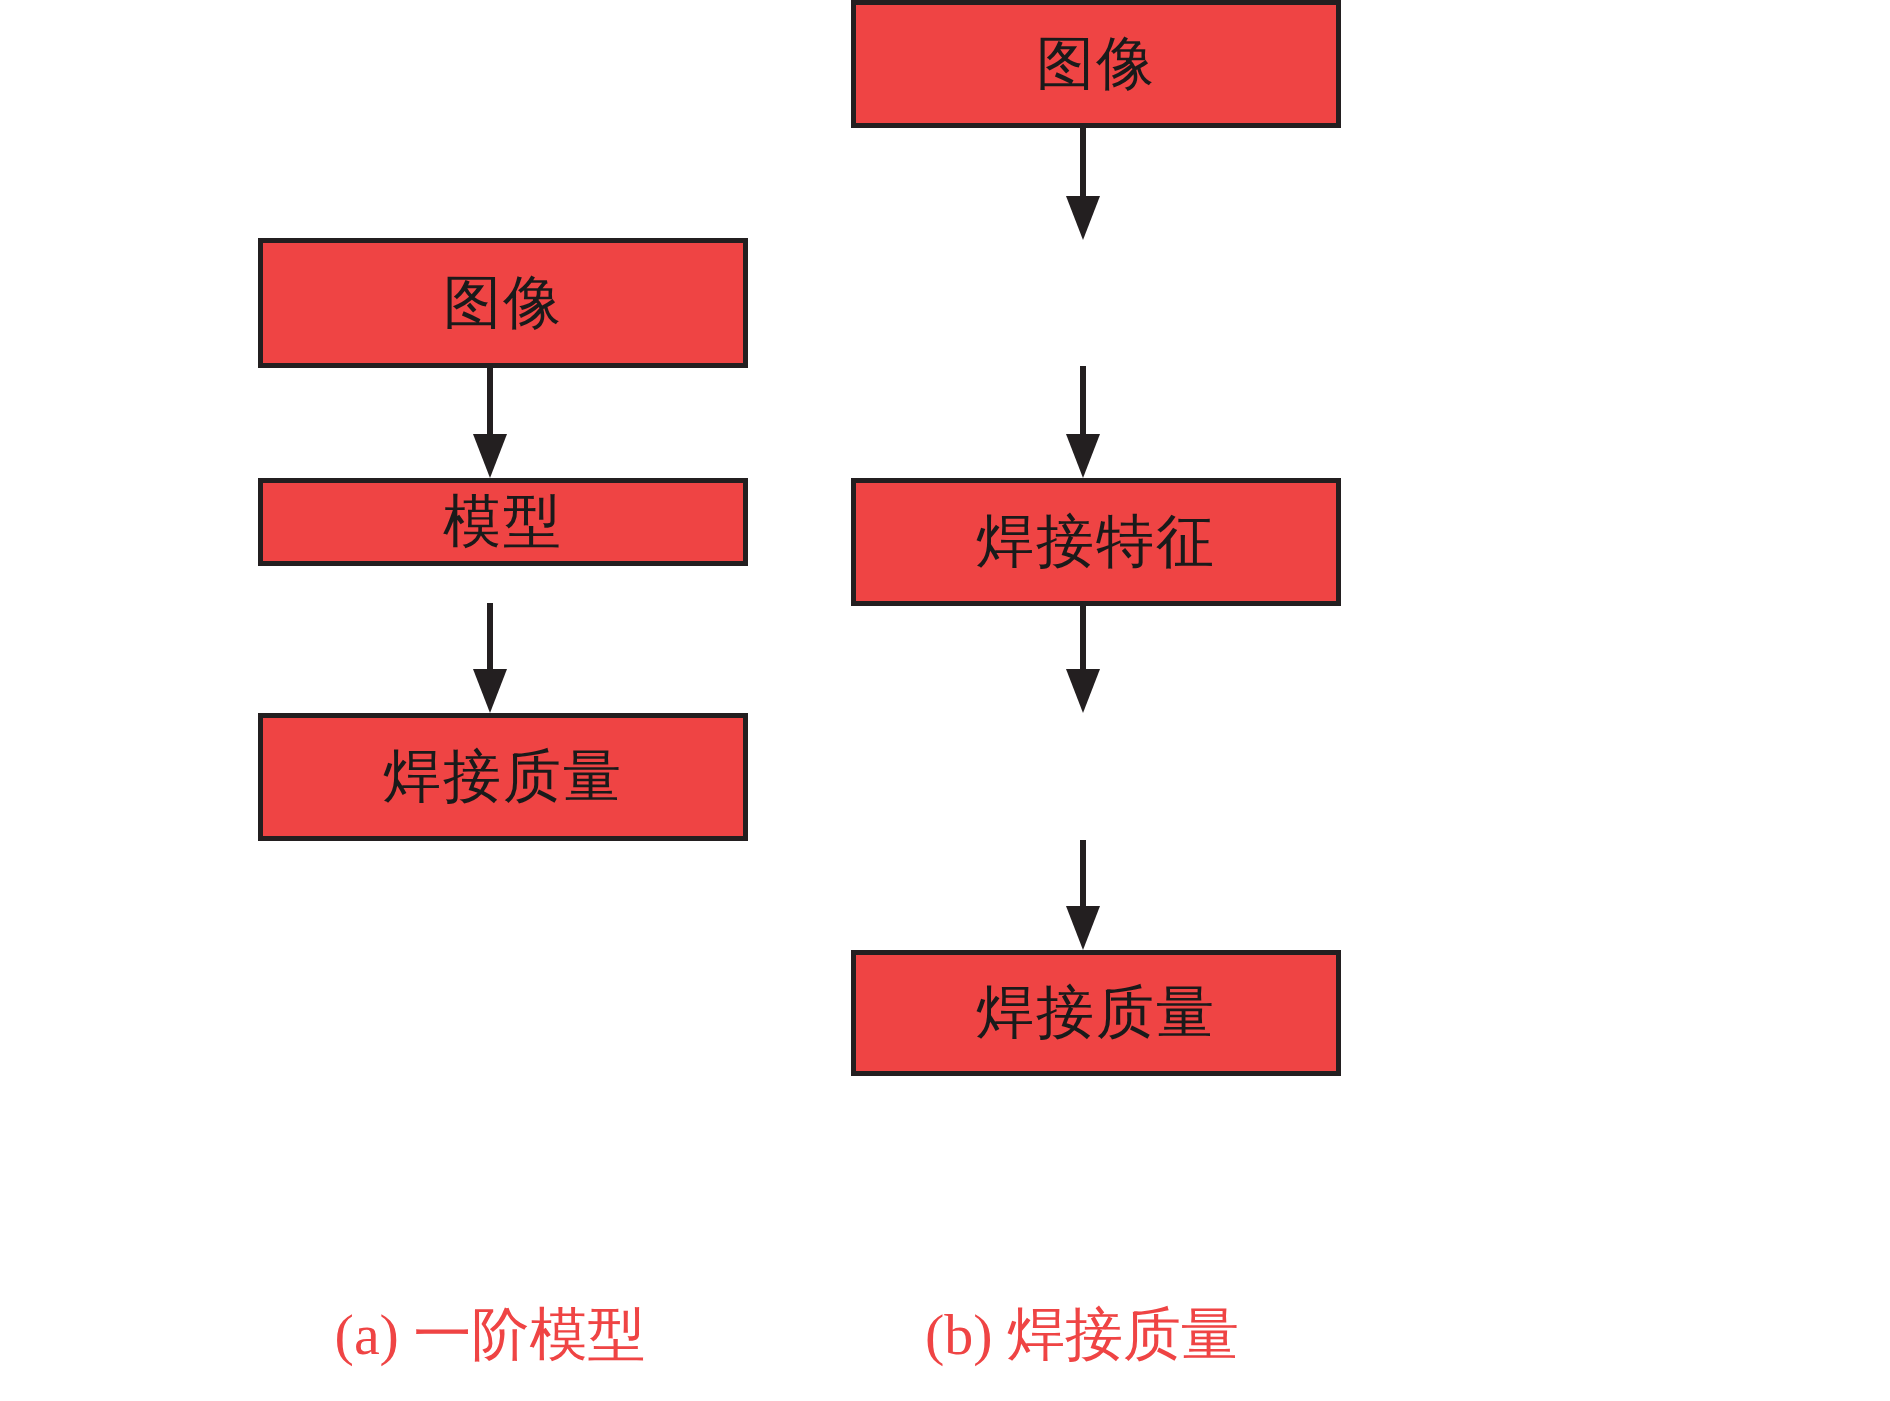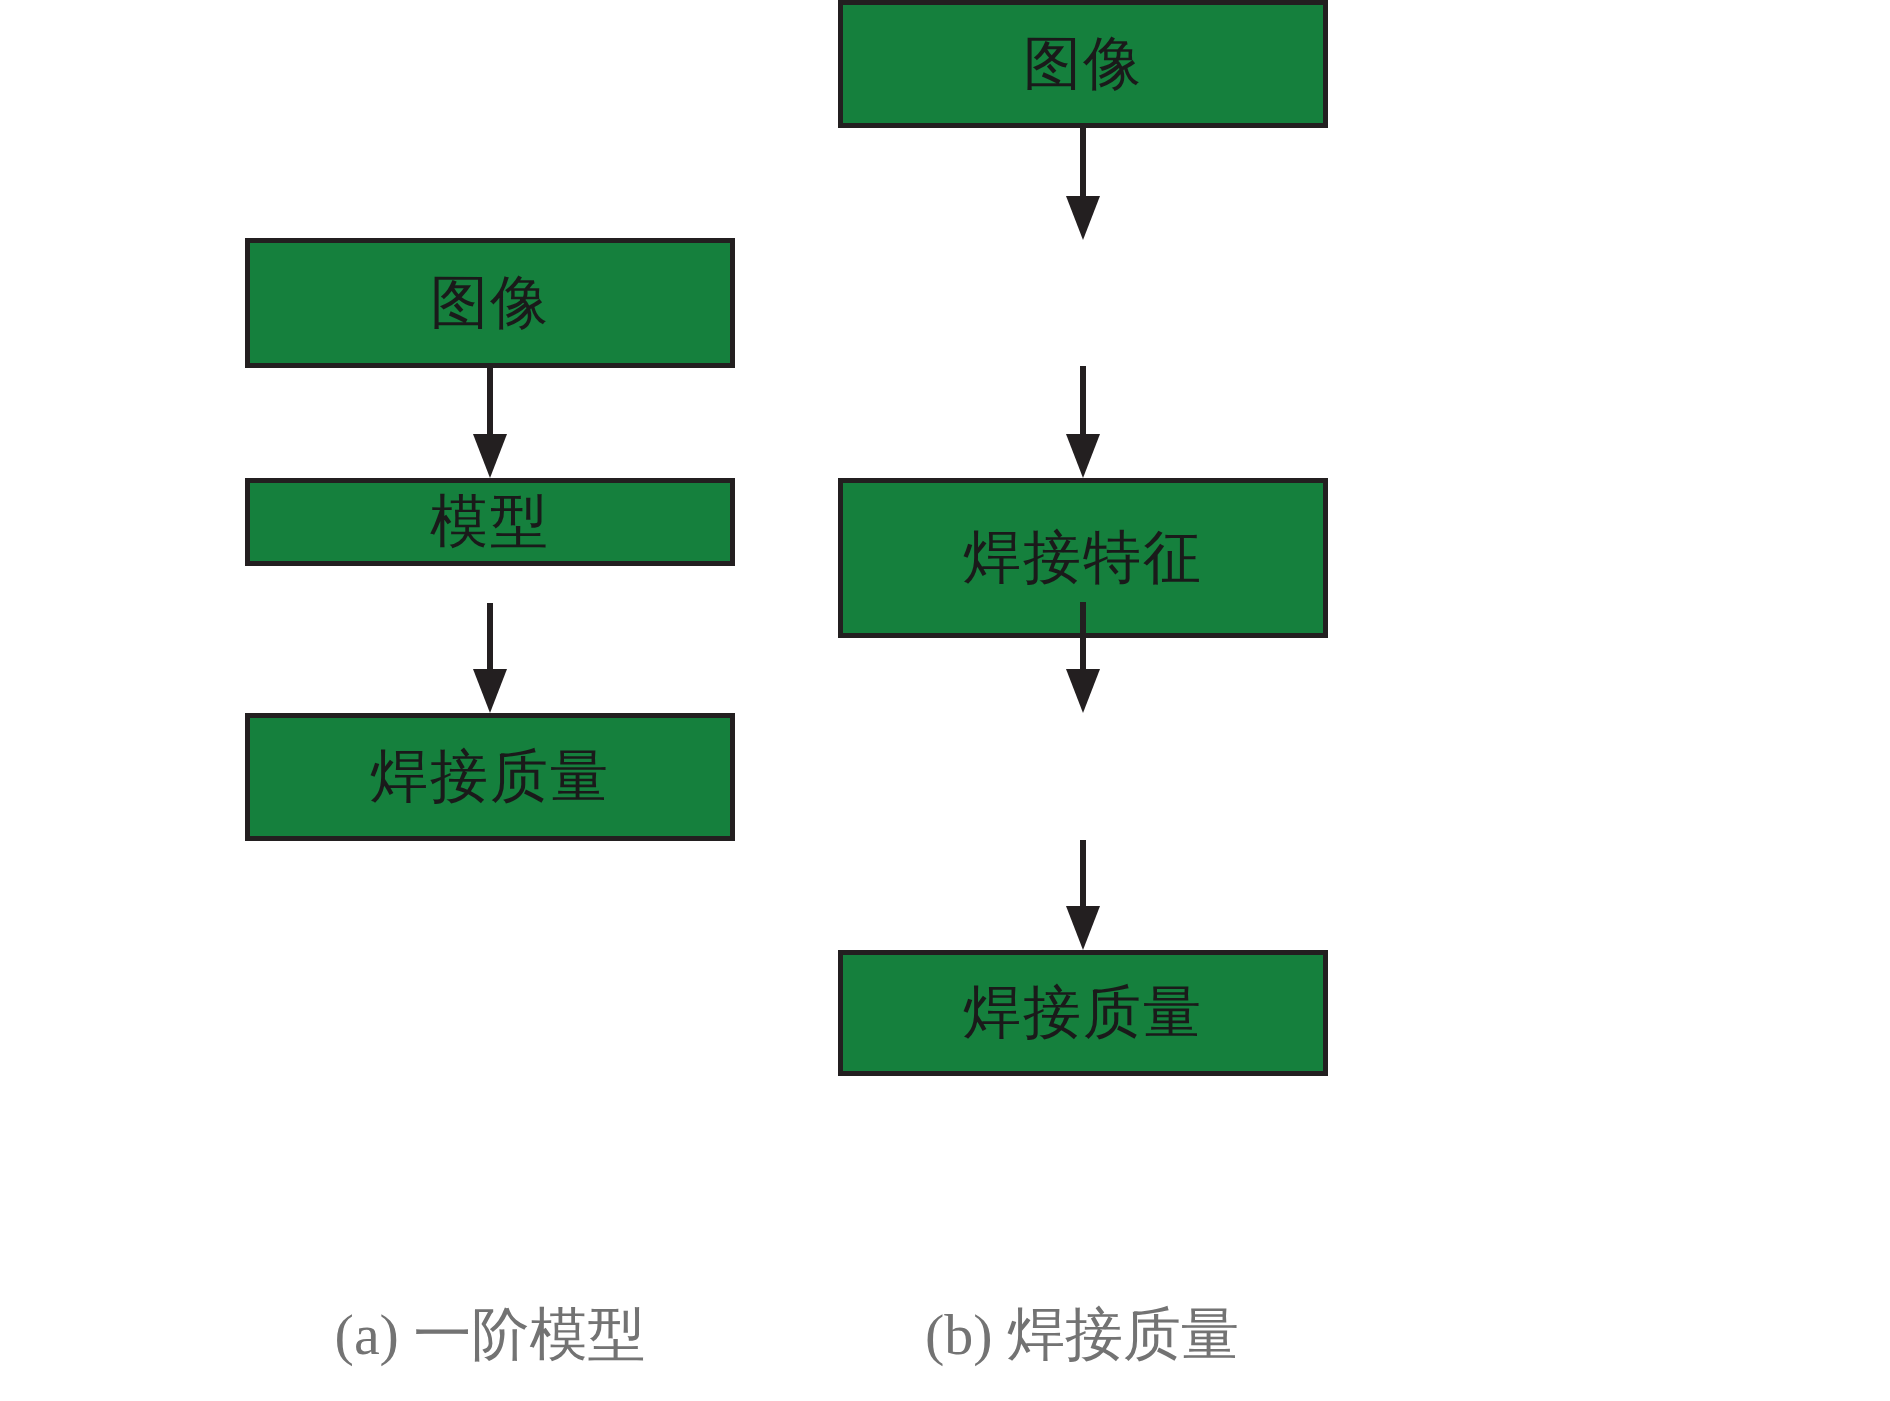--- a/index.html
+++ b/index.html
@@ -25,25 +25,25 @@
     top: 0;
     height: 1401px;
   }
   #column-a { left: 245px; width: 490px; }
   #column-b { left: 838px; width: 490px; }
 
   .node-box {
     position: absolute;
     box-sizing: border-box;
     border: 5px solid #231f20;
-    background: #15803d;
+    background: #ef4444;
     display: flex;
     align-items: center;
     justify-content: center;
-    left: 0;
+    left: 13px;
     width: 490px;
   }
   .node-label {
     font-family: "Liberation Serif", "DejaVu Serif", serif;
     font-size: 58px;
     line-height: 1;
     color: #1a1a1a;
     letter-spacing: 2px;
     white-space: nowrap;
   }
@@ -74,21 +74,21 @@
     border-right: 17px solid transparent;
     border-top: 44px solid #231f20;
   }
 
   .caption {
     position: absolute;
     width: 700px;
     text-align: center;
     font-family: "Liberation Serif", "DejaVu Serif", serif;
     font-size: 58px;
-    color: #737373;
+    color: #ef4444;
     white-space: nowrap;
   }
   #caption-a { left: 140px; top: 1296px; }
   #caption-b { left: 732px; top: 1296px; }
 </style>
 </head>
 <body>
 
 <div id="figure-root">
 
@@ -128,21 +128,21 @@
       <div class="shaft" style="height:68px;"></div>
       <div class="head"></div>
     </div>
 
 
     <div class="arrow" style="top:366px; height:112px;">
       <div class="shaft" style="height:68px;"></div>
       <div class="head"></div>
     </div>
 
-    <div class="node-box" style="top:478px; height:160px;text-align:center;">
+    <div class="node-box" style="top:478px; height:128px;text-align:center;">
       <span class="node-label">焊接特征</span>
     </div>
 
     <div class="arrow" style="top:602px; height:111px;">
       <div class="shaft" style="height:67px;"></div>
       <div class="head"></div>
     </div>
 
 
     <div class="arrow" style="top:840px; height:110px;">

